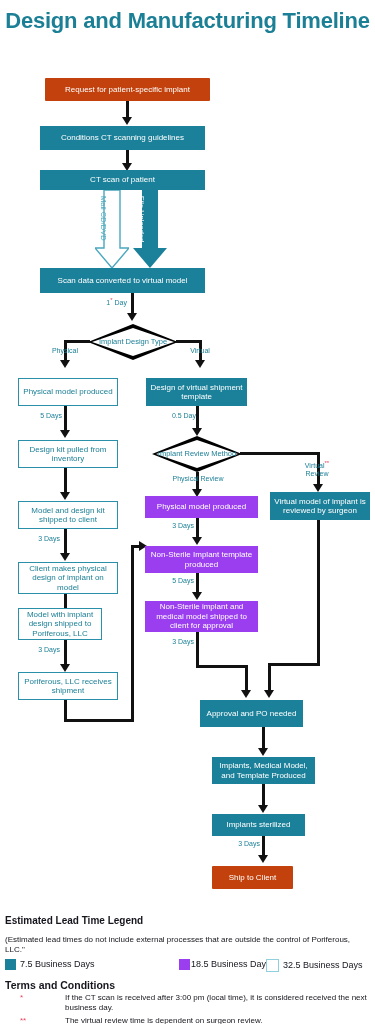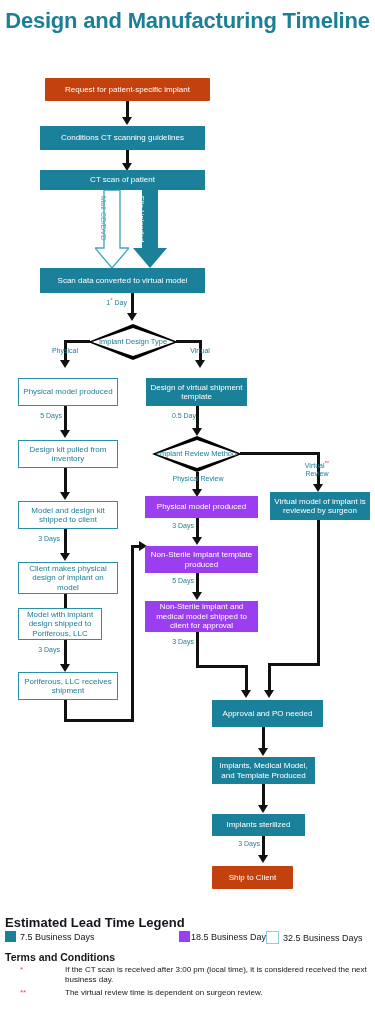--- a/index.html
+++ b/index.html
@@ -70,21 +70,21 @@
   .blockarrow .ba{
     position:absolute;left:0;top:0;width:100%;height:100%;
   }
   .barrow-label{
     position:absolute;font-size:7.5px;line-height:1;white-space:nowrap;
     transform-origin:left top;
   }
 
   
   .legend{position:absolute;left:5px;top:915px;width:365px;}
-  .lg-title{font-size:13px;font-weight:bold;color:#15151d;margin-bottom:1px;}
+  .lg-title{font-size:10px;font-weight:bold;color:#15151d;margin-bottom:9px;}
   .lg-sub{font-size:8px;color:#15151d;line-height:1.22;margin-bottom:4px;}
   .lg-row{position:relative;height:15px;}
   .lg-item{position:absolute;display:flex;align-items:center;gap:4px;}
   .sw{width:11px;height:11px;display:inline-block;flex:0 0 auto;}
   .sw.teal{background:#1b8099;}
   .sw.purple{background:#9a3ef0;}
   .sw.white{background:#ffffff;border:1.2px solid #8fd0df;}
   .lg-lab{font-size:9px;color:#15151d;}
   .tc-title{font-size:10.5px;font-weight:bold;color:#15151d;margin-top:5px;margin-bottom:2px;}
   .tc-row{position:relative;padding-left:60px;font-size:8px;color:#15151d;
@@ -225,40 +225,41 @@
   <div class="vline" style="left:245px;top:665px;height:27px;"></div>
   <div class="arrowdn" style="left:241px;top:690px;"></div>
 
   <div class="node teal" style="left:270px;top:492px;width:100px;height:28px;">Virtual model of implant is reviewed by surgeon</div>
 
   <div class="vline" style="left:317px;top:520px;height:145px;"></div>
   <div class="hline" style="left:268px;top:663px;width:52px;"></div>
   <div class="vline" style="left:268px;top:663px;height:29px;"></div>
   <div class="arrowdn" style="left:264px;top:690px;"></div>
 
-  <div class="node teal" style="left:212px;top:700px;width:111px;height:27px;">Approval and PO needed</div>
+  <div class="node teal" style="left:200px;top:700px;width:103px;height:27px;">Approval and PO needed</div>
 
   <div class="vline" style="left:262px;top:727px;height:24px;"></div>
   <div class="arrowdn" style="left:258px;top:748px;"></div>
 
   <div class="node teal" style="left:212px;top:757px;width:103px;height:27px;">Implants, Medical Model, and Template Produced</div>
 
   <div class="vline" style="left:262px;top:784px;height:24px;"></div>
   <div class="arrowdn" style="left:258px;top:805px;"></div>
 
   <div class="node teal" style="left:212px;top:814px;width:93px;height:22px;">Implants sterilized</div>
 
   <div class="vline" style="left:262px;top:836px;height:22px;"></div>
   <div class="arrowdn" style="left:258px;top:855px;"></div>
   <div class="elabel" style="left:216px;top:840px;width:44px;text-align:right;">3 Days</div>
 
   <div class="node teal-round" style="left:212px;top:866px;width:81px;height:23px;">Ship to Client</div>
 
   <div class="legend">
     <div class="lg-title">Estimated Lead Time Legend</div>
+    <div class="lg-sub">(Estimated lead times do not include external processes that are outside the control of Poriferous, LLC."</div>
 
     <div class="lg-row">
       <div class="lg-item" style="left:0px;top:0px;">
         <span class="sw teal"></span>
         <span class="lg-lab">7.5 Business Days</span>
       </div>
       <div class="lg-item" style="left:128px;top:0px;padding-left:46px;">
         <span class="sw purple" style="margin-right:-3px;"></span>
         <span class="lg-lab">18.5 Business Days</span>
       </div>

